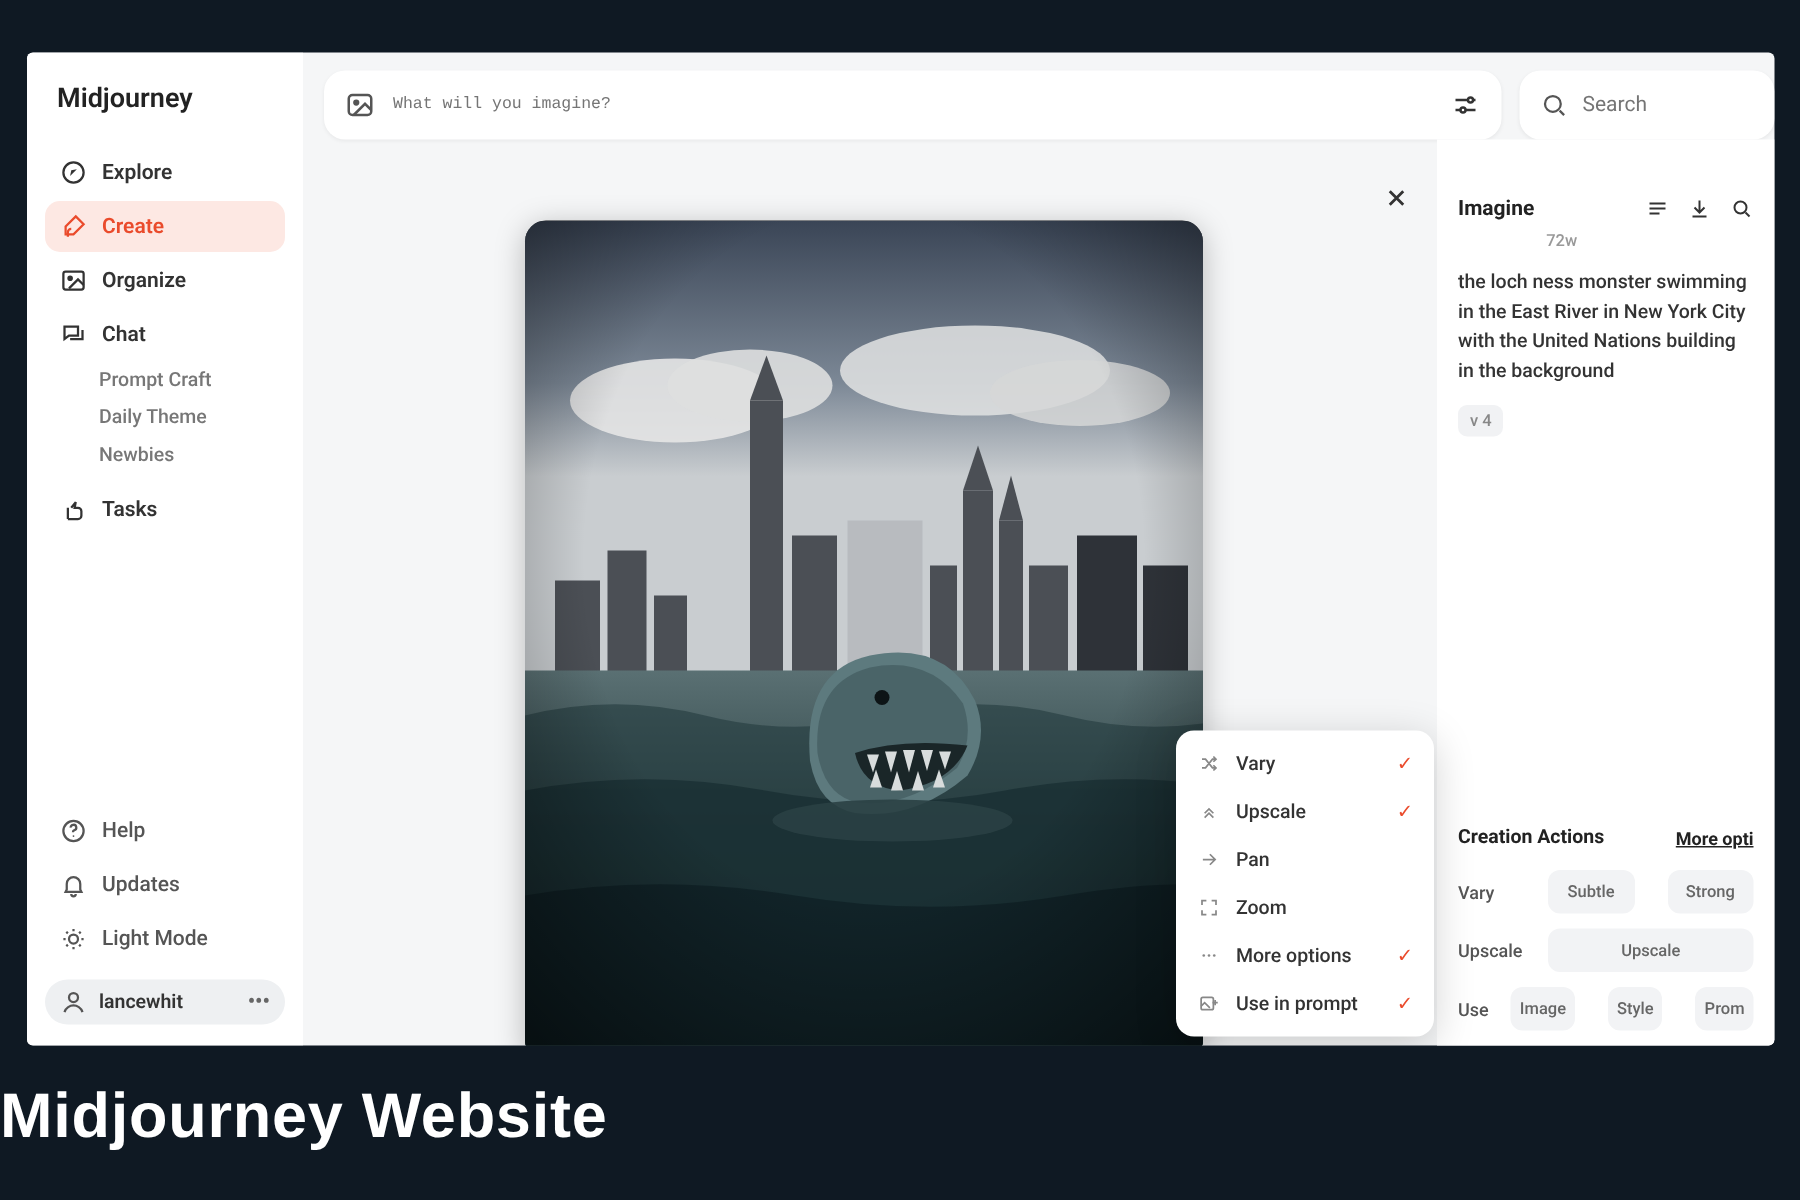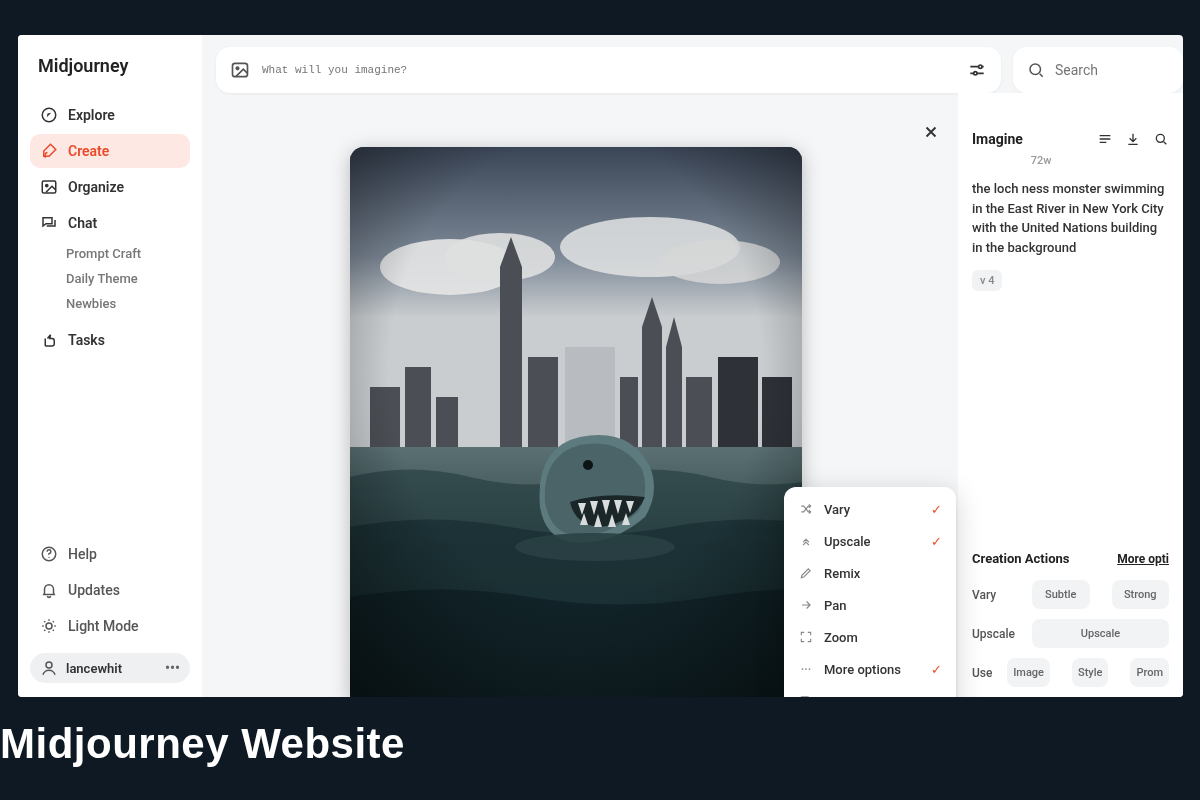--- a/index.html
+++ b/index.html
@@ -302,28 +302,20 @@
                 <svg viewBox="0 0 24 24" width="14" height="14" fill="none" stroke="currentColor" stroke-width="2">
                   <path d="M7 14l5-5 5 5M7 19l5-5 5 5"></path>
                 </svg>
               </span>
             <span>Upscale</span>
             <span class="check">✓</span>
           </div>
           <div class="ctx-item">
             <span class="ci">
                 <svg viewBox="0 0 24 24" width="14" height="14" fill="none" stroke="currentColor" stroke-width="2">
-                  <path d="M4 20l4-1 11-11-3-3L5 16l-1 4z"></path>
-                </svg>
-              </span>
-            <span>Remix</span>
-          </div>
-          <div class="ctx-item">
-            <span class="ci">
-                <svg viewBox="0 0 24 24" width="14" height="14" fill="none" stroke="currentColor" stroke-width="2">
                   <path d="M5 12h14M13 6l6 6-6 6"></path>
                 </svg>
               </span>
             <span>Pan</span>
           </div>
           <div class="ctx-item">
             <span class="ci">
                 <svg viewBox="0 0 24 24" width="14" height="14" fill="none" stroke="currentColor" stroke-width="2">
                   <path d="M4 9V4h5M20 9V4h-5M4 15v5h5M20 15v5h-5"></path>
                 </svg>

